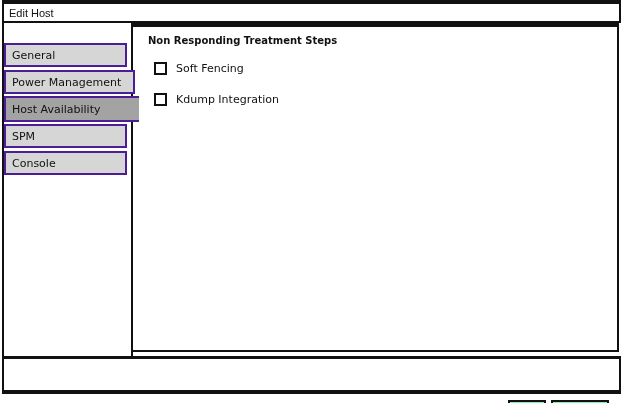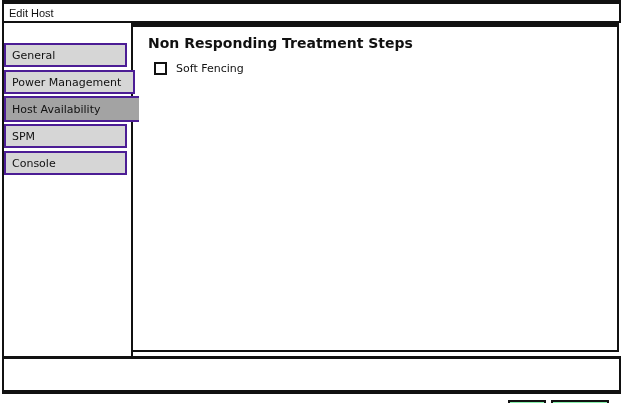--- a/index.html
+++ b/index.html
@@ -45,21 +45,21 @@
   .tab-power{top:70px;width:131px;}
   .tab-host{
     top:96px;width:135px;height:26px;background:#a3a3a3;
     border-right:none;z-index:3;
   }
   .tab-spm{top:124px;}
   .tab-console{top:151px;}
   
   .heading{
     position:absolute;left:148px;top:35px;
-    font-size:14px;font-weight:bold;z-index:2;white-space:nowrap;
+    font-size:10px;font-weight:bold;z-index:2;white-space:nowrap;
   }
   
   .row{
     position:absolute;left:147px;height:14px;
     display:flex;align-items:center;gap:9px;
     font-size:11px;z-index:2;white-space:nowrap;cursor:default;margin-left:7px;
   }
   .row-1{top:61px;}
   .row-2{top:92px;}
   .row-3{top:123px;}
@@ -109,19 +109,23 @@
   <div class="tab tab-spm">
     <span>SPM</span>
   </div>
 
   <div class="heading">Non Responding Treatment Steps</div>
 
   <div class="row row-1">
     <span class="box"></span>
     <span>Soft Fencing</span>
   </div>
+  <div class="row row-2">
+    <span class="box"></span>
+    <span>Kdump Integration</span>
+  </div>
 
   <div class="footer"></div>
 
   <div class="btn btn-ok">OK</div>
   <div class="btn btn-cancel">Cancel</div>
 
 </div>
 
 </body></html>

